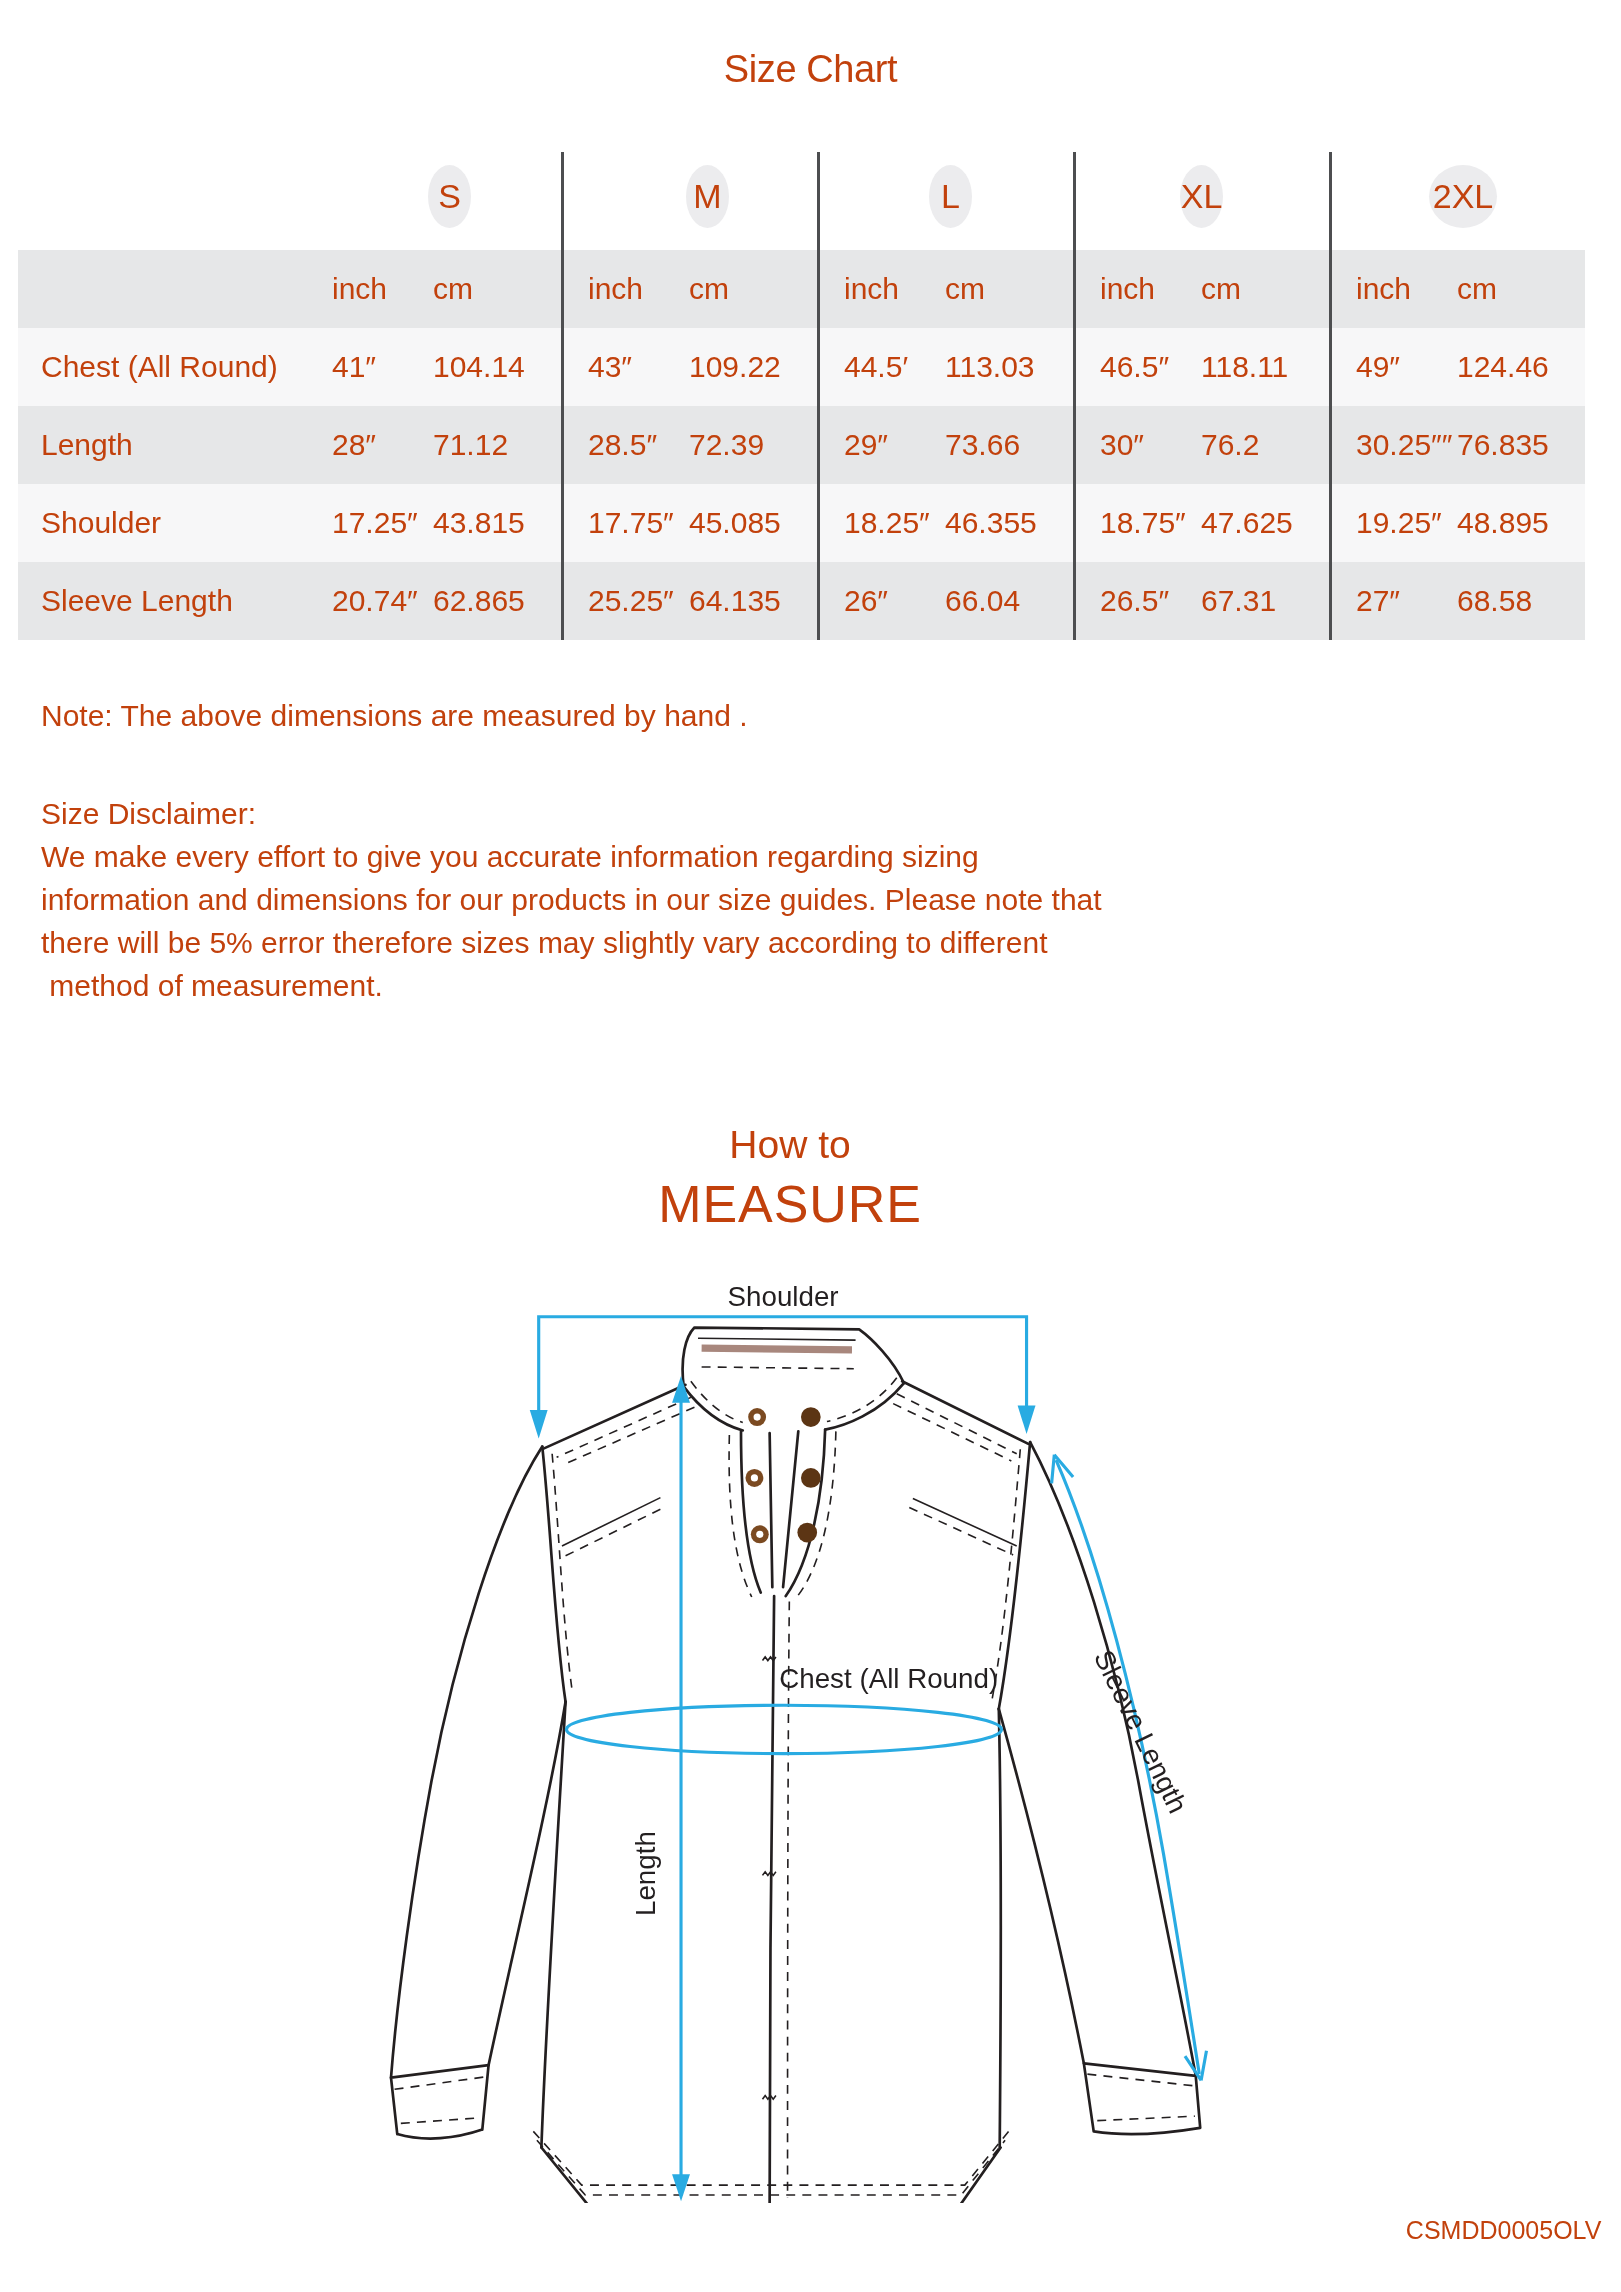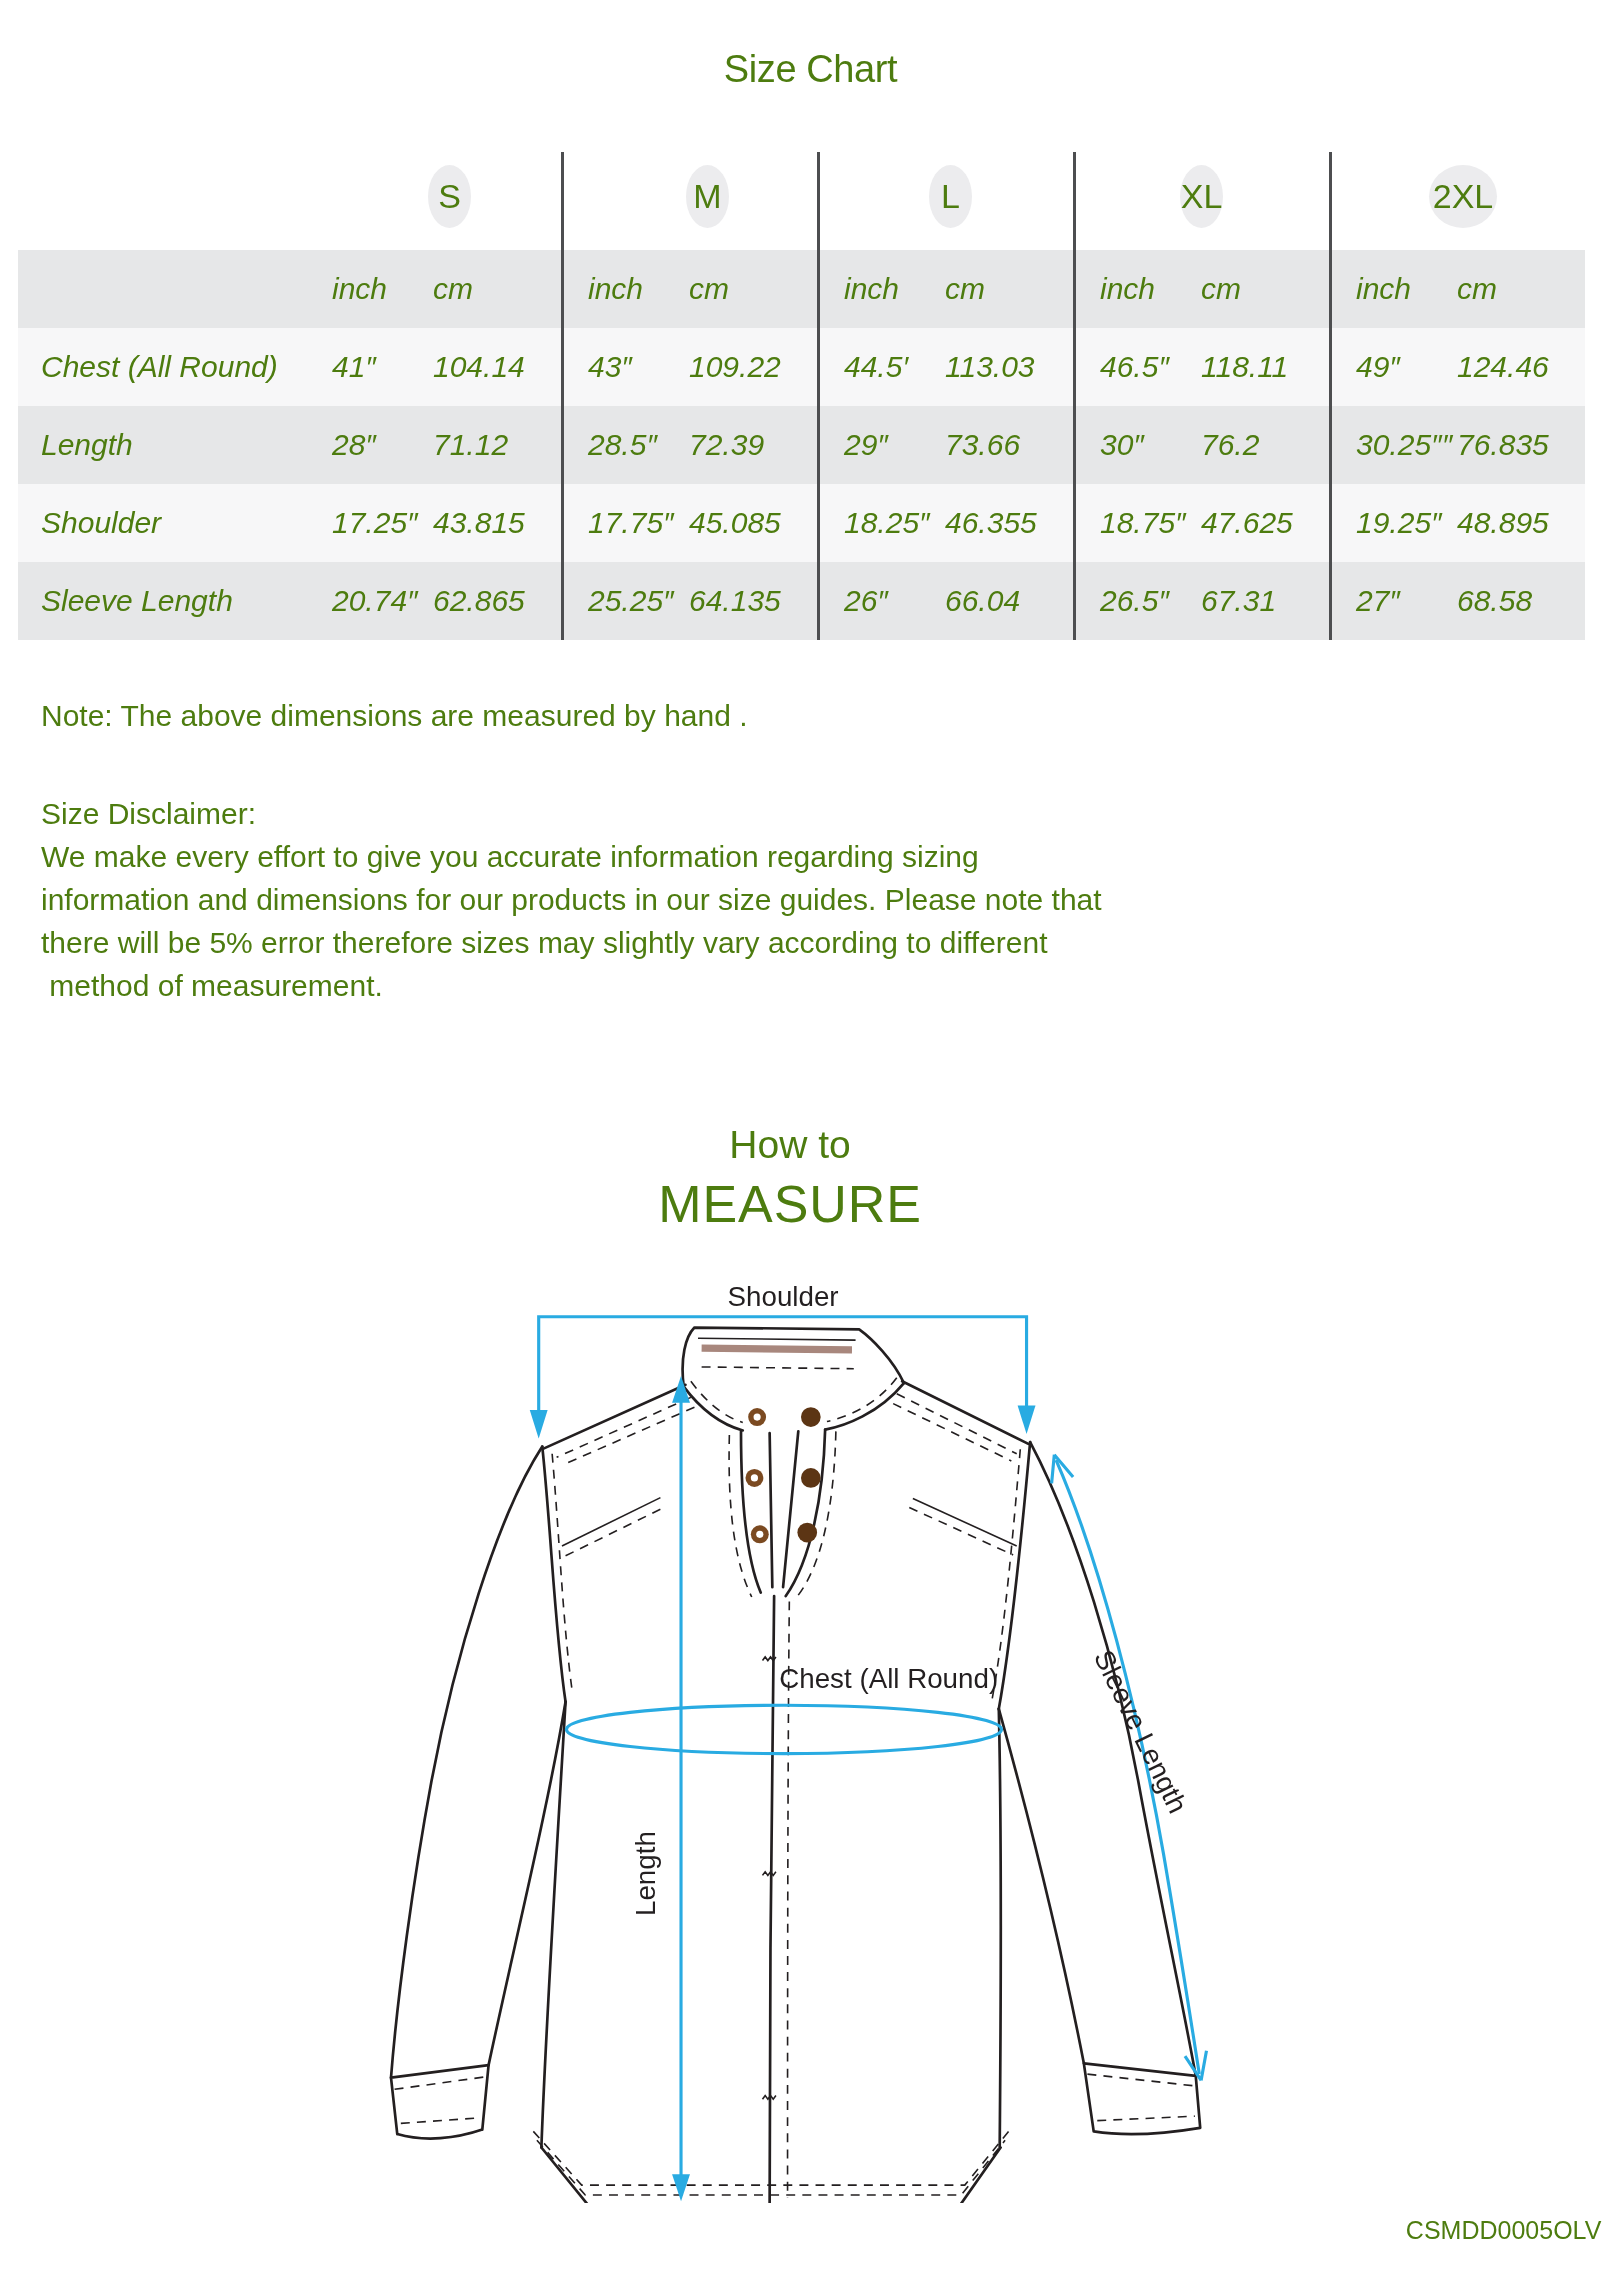--- a/index.html
+++ b/index.html
@@ -1,34 +1,34 @@
 <!DOCTYPE html>
 <html style="font-size:14.3px"><head>
 <meta charset="utf-8">
 <style>
   html,body{margin:0;padding:0;background:#fff;}
   #page{
     position:relative;width:1621px;height:2293px;background:#ffffff;
-    font-family:"Liberation Sans", sans-serif;color:#4d7c0f;overflow:hidden;
+    font-family:"Liberation Sans", sans-serif;color:#c2410c;overflow:hidden;
   }
   
   .page-title{
     position:absolute;top:48px;left:0;width:1621px;text-align:center;
     font-size:38px;letter-spacing:-0.4px;
   }
   
   .size-table{position:absolute;left:18px;top:143px;width:1567px;height:497px;}
   .circles-row{position:absolute;left:0;top:0;width:1567px;height:107px;}
   .size-circle{
     position:absolute;top:21.5px;width:43px;height:63px;border-radius:50%;
     background:#ececee;display:flex;align-items:center;justify-content:center;
     font-size:34px;
   }
   .sc-0{left:410px;} .sc-1{left:668px;} .sc-2{left:911px;} .sc-3{left:1162px;} .sc-4{left:1411px;width:68px;border-radius:50%;}
-  .trow{position:absolute;left:0;width:1567px;height:78px;display:flex;align-items:center;font-size:30px;font-style:italic;}
+  .trow{position:absolute;left:0;width:1567px;height:78px;display:flex;align-items:center;font-size:30px;}
   .trow.units{top:107px;background:#e6e7e8;}
   .trow.r0{top:185px;background:#f7f7f8;}
   .trow.r1{top:263px;background:#e6e7e8;}
   .trow.r2{top:341px;background:#f7f7f8;}
   .trow.r3{top:419px;background:#e6e7e8;}
   .cell{box-sizing:border-box;}
   .cell.label{width:287px;padding-left:23px;}
   .cell.inch{width:128px;padding-left:27px;text-align:left;}
   .cell.cm{width:128px;padding-right:5.4px;text-align:left;}
   .trow.units .cell.cm{padding-right:16px;}

